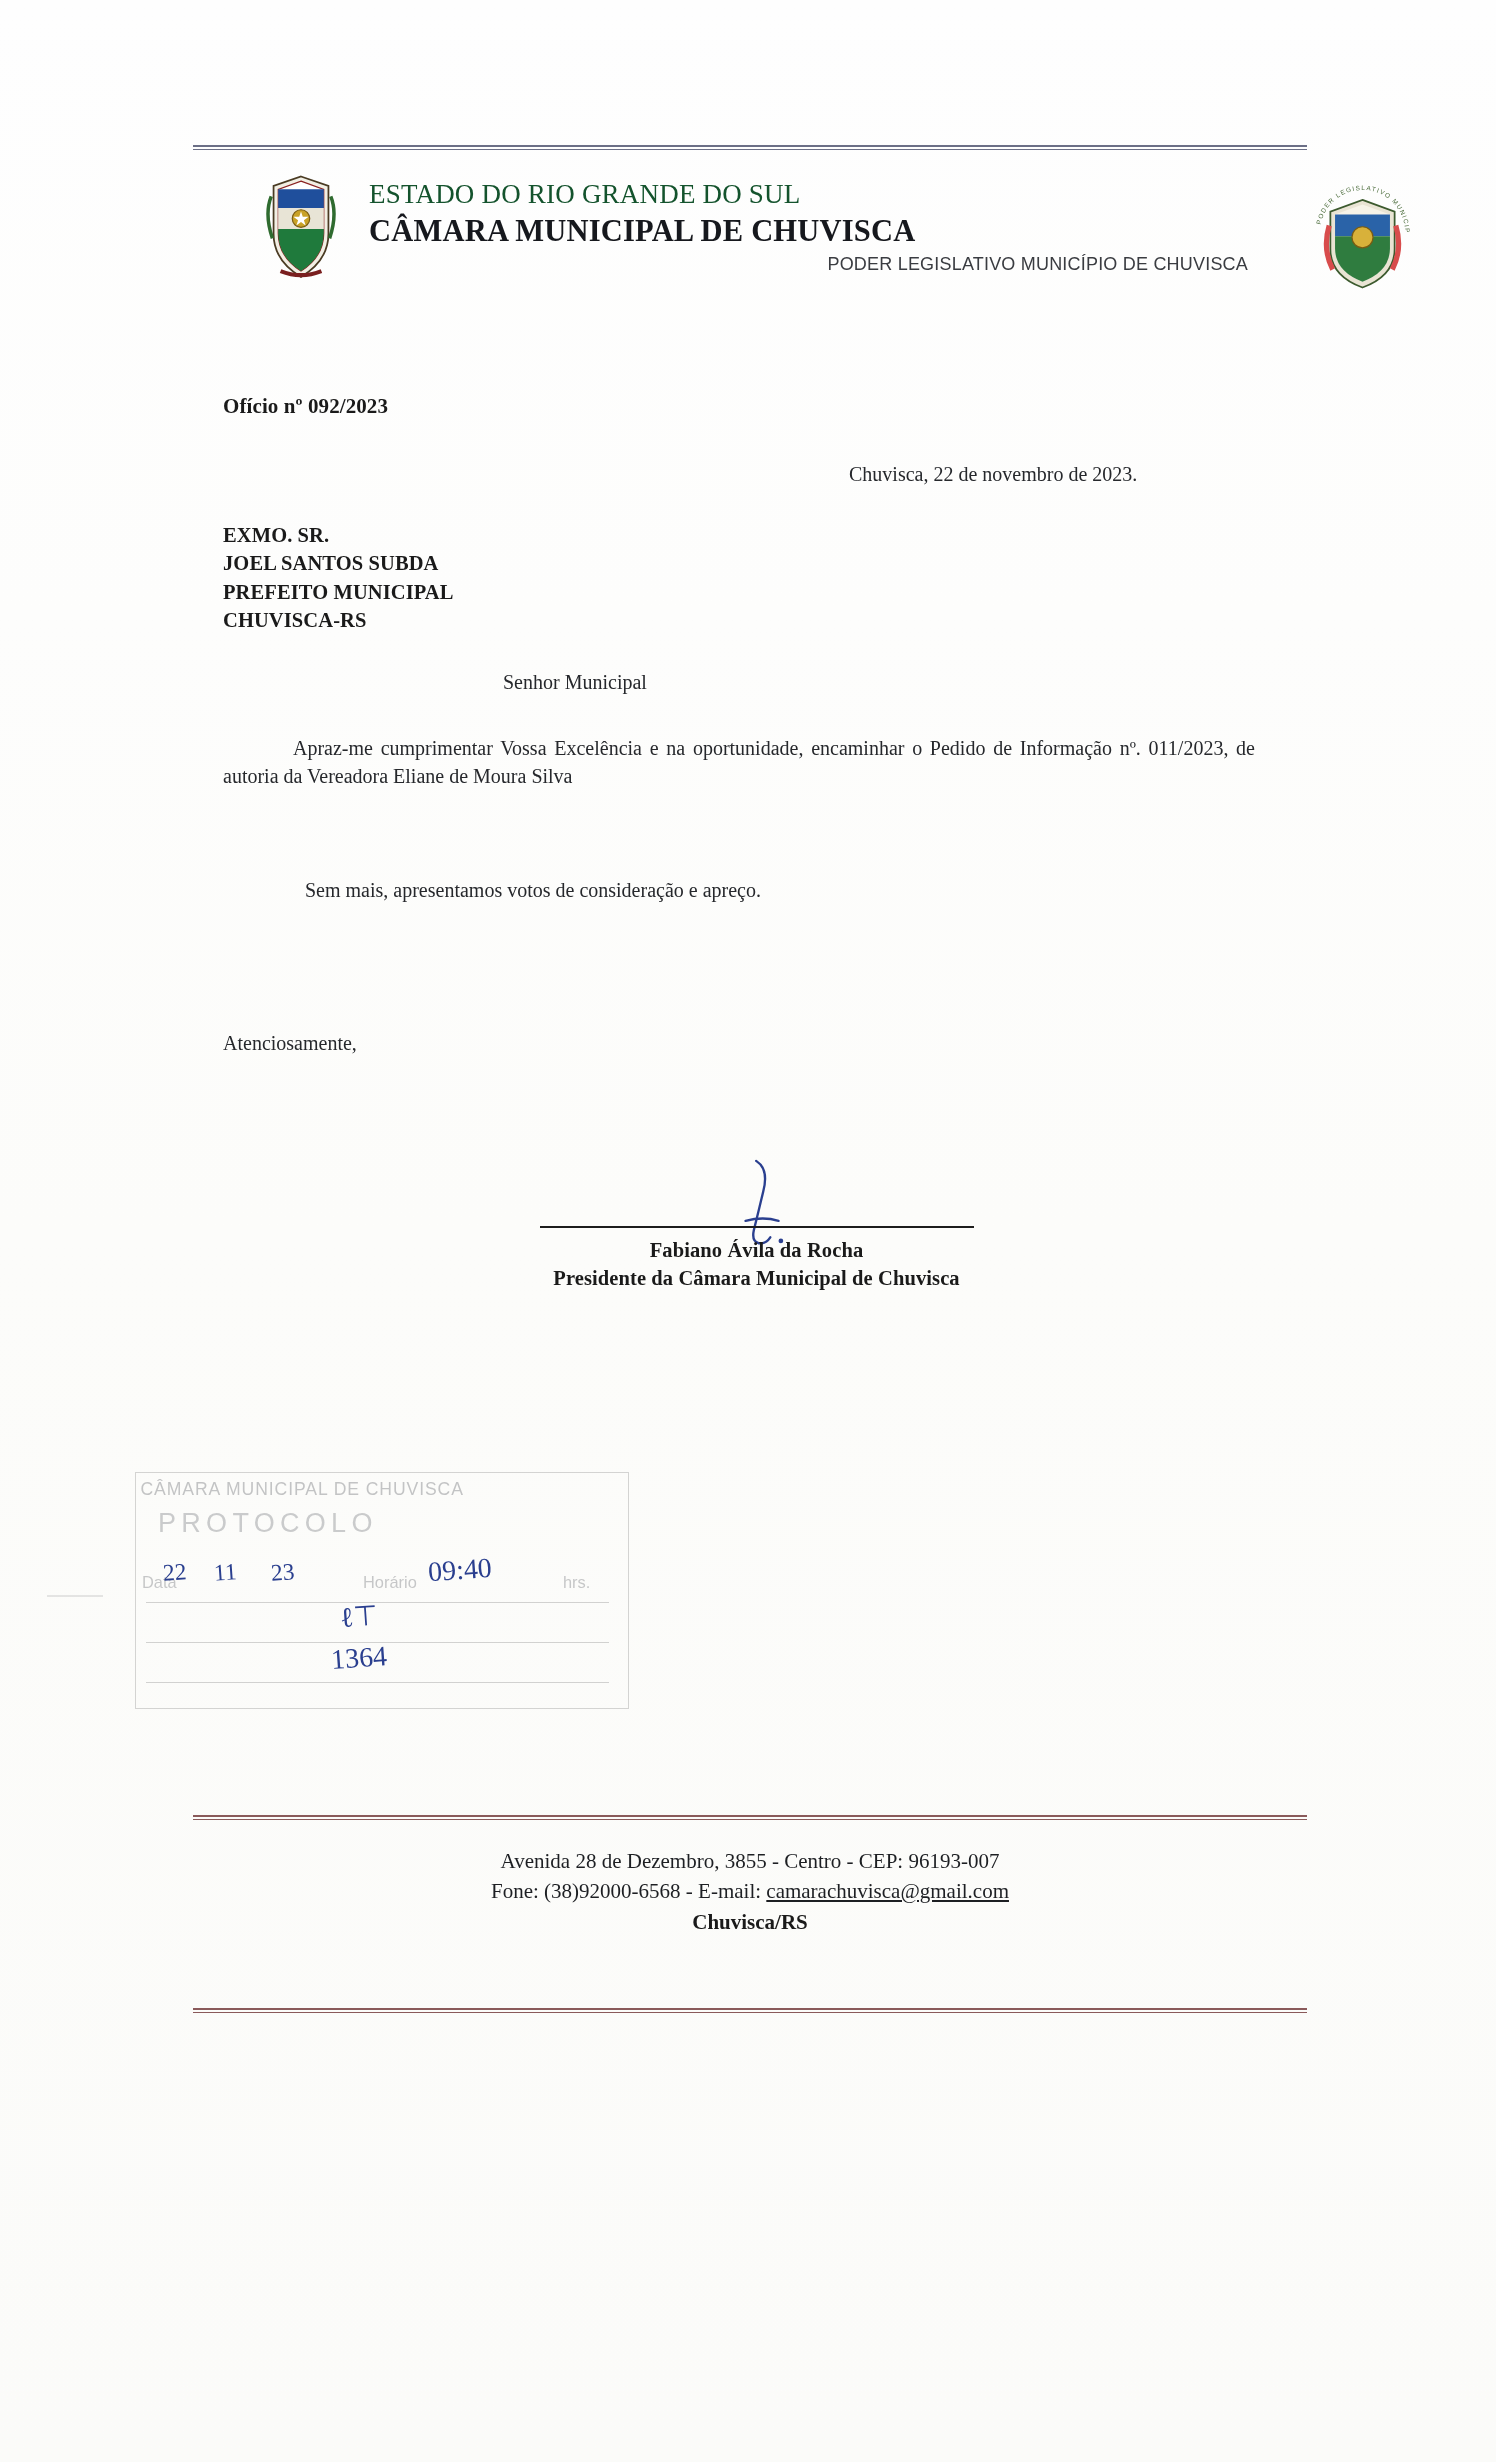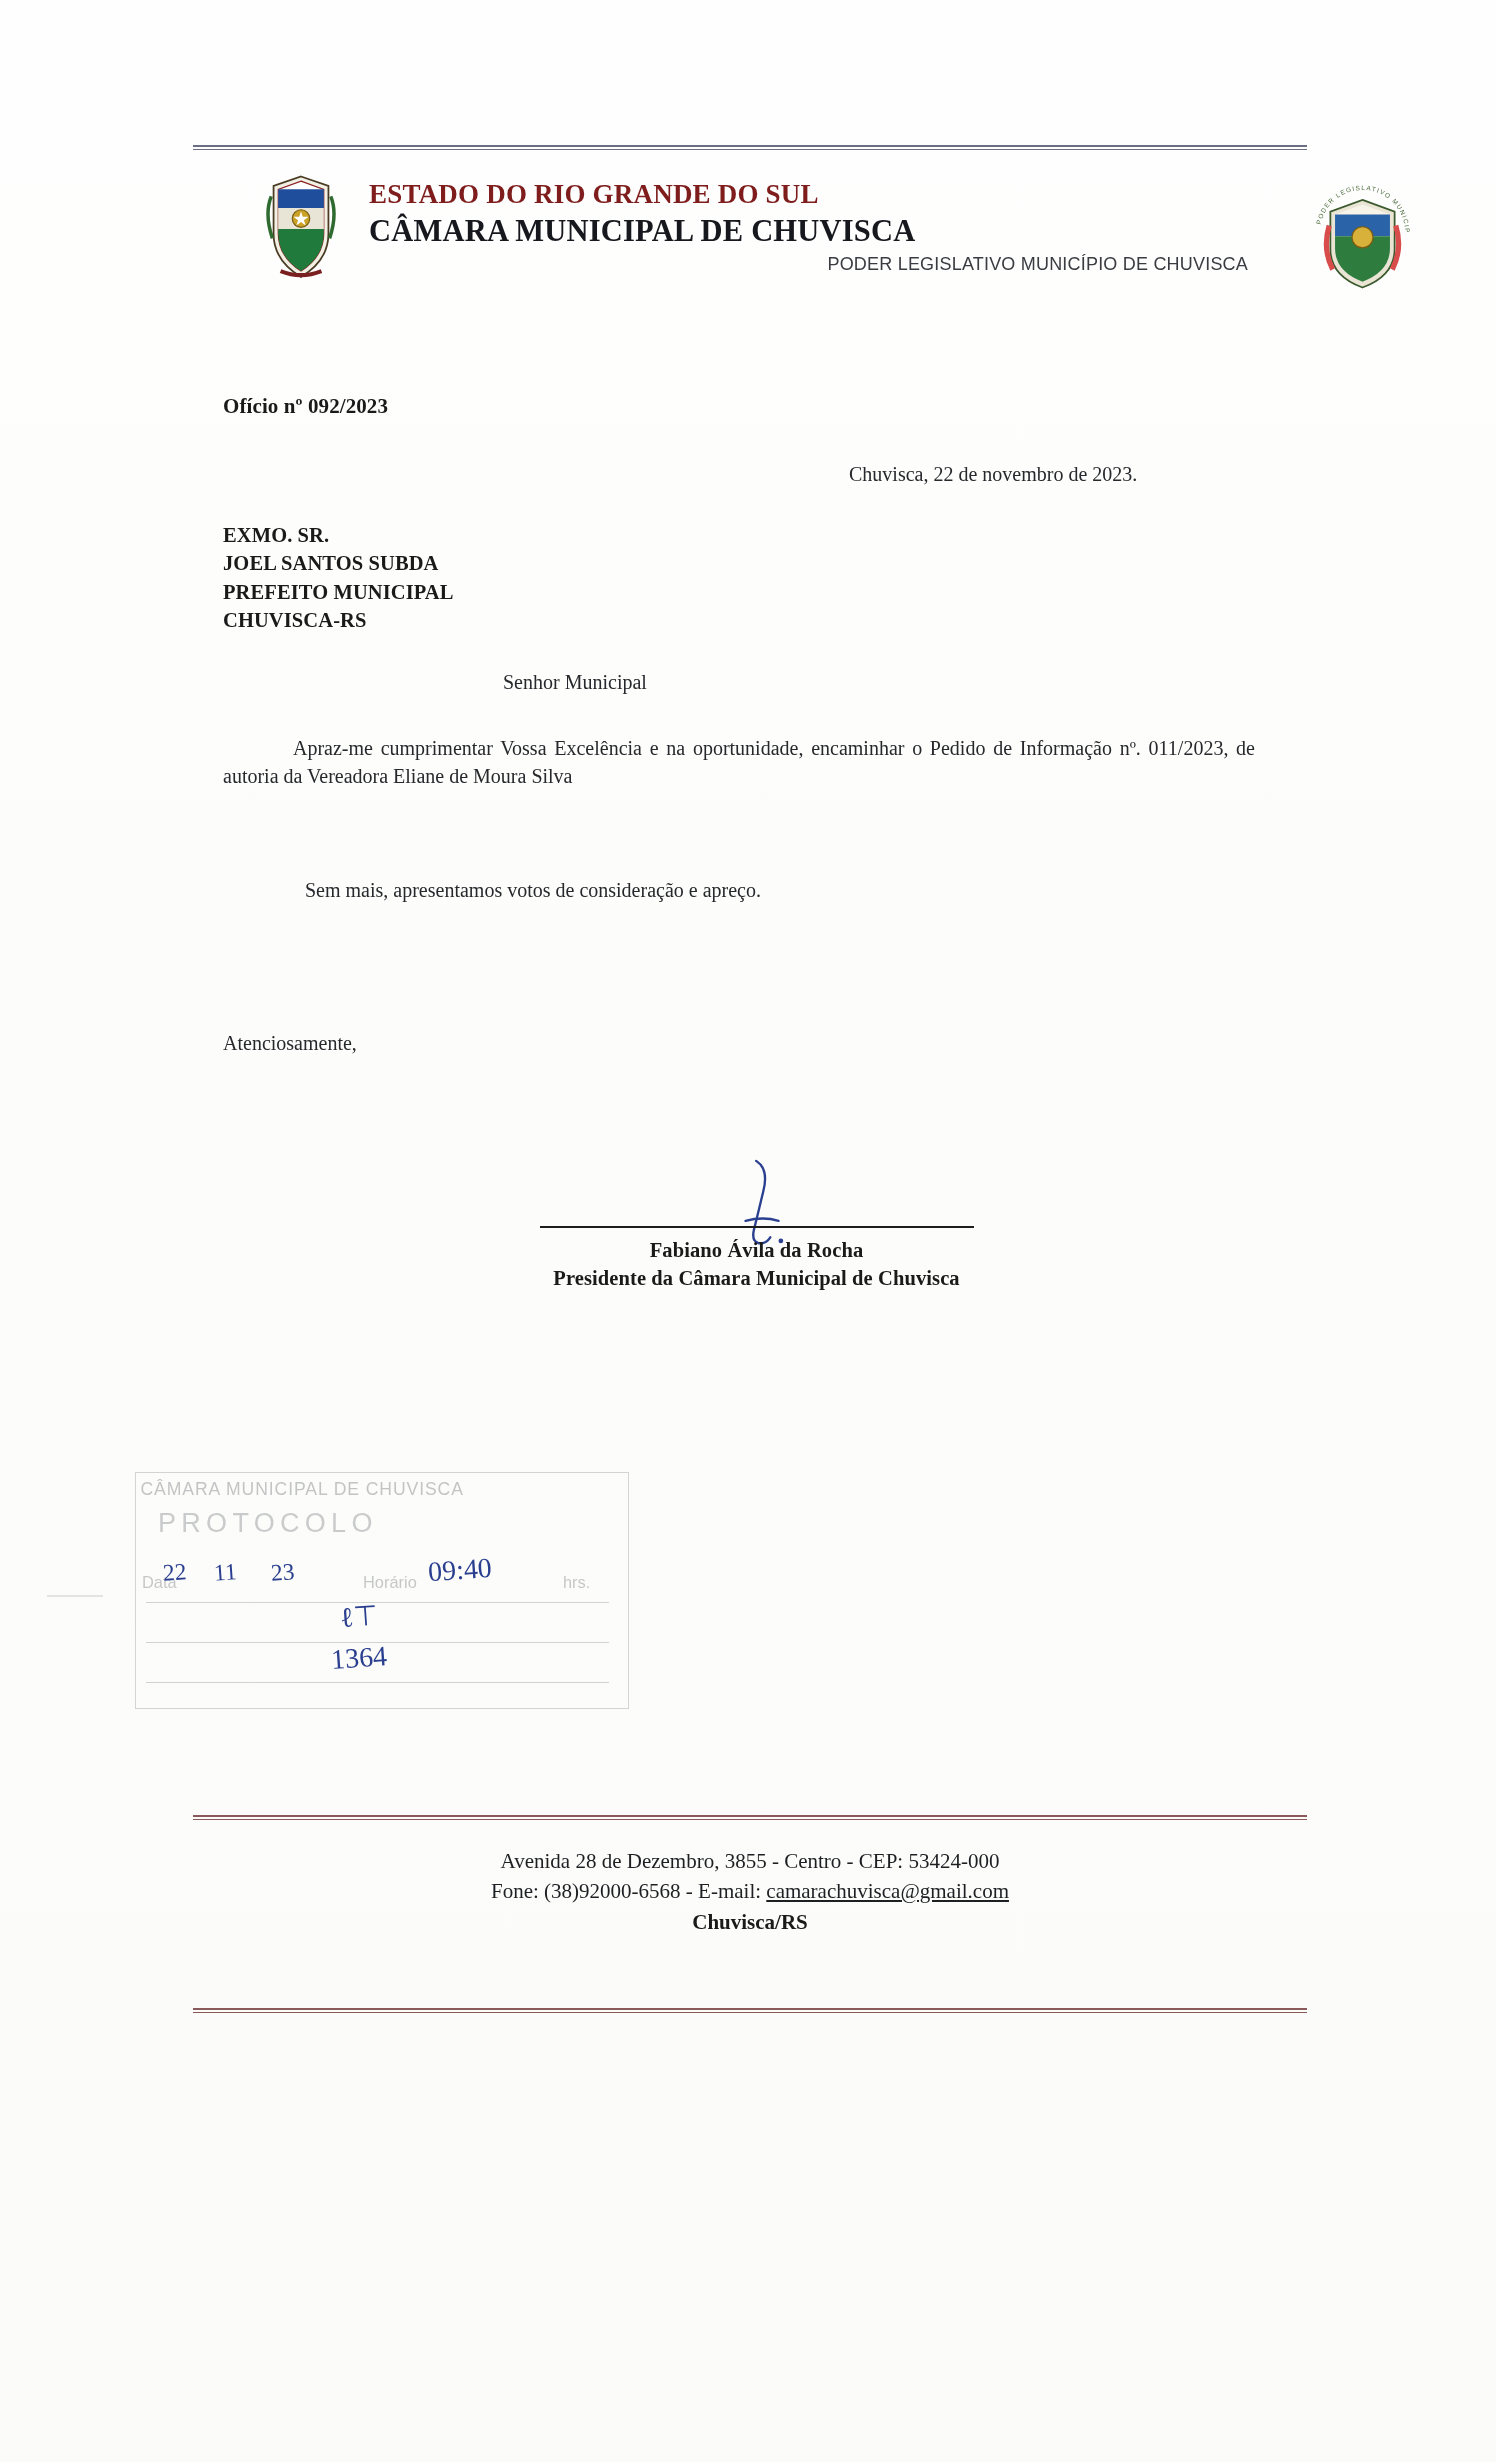--- a/index.html
+++ b/index.html
@@ -74,23 +74,23 @@
     height: 126px;
   }
   .masthead-text {
     position: absolute;
     left: 176px;
     top: 10.6px;
     width: 879px;
   }
   .mh-line1 {
     font-size: 27px;
-    font-weight: bold;
+    font-weight: normal;
     letter-spacing: 0.2px;
-    color: #7f1d1d;
+    color: #14532d;
     line-height: 1.22;
   }
   .mh-line2 {
     font-size: 30.5px;
     font-weight: bold;
     letter-spacing: 0.2px;
     color: #16181d;
     line-height: 1.22;
     margin-top: 2.3px;
   }
@@ -387,21 +387,21 @@
   </div>
 
   <div class="scan-mark" style="left:47px; top:1595px; width:56px; height:1.8px;"></div>
 
   <div class="rule-double bottom" id="footer-rule-top">
     <div class="l1"></div>
       <div class="l2"></div>
   </div>
 
   <div class="footer">
-    <div class="footer-line">Avenida 28 de Dezembro, 3855 - Centro - CEP: 53424-000</div>
+    <div class="footer-line">Avenida 28 de Dezembro, 3855 - Centro - CEP: 96193-007</div>
     <div class="footer-line"><span>Fone: (38)92000-6568 - E-mail: </span><span class="mail">camarachuvisca@gmail.com</span></div>
     <div class="footer-city">Chuvisca/RS</div>
   </div>
 
   <div class="rule-double bottom" id="footer-rule-bottom">
     <div class="l1"></div>
       <div class="l2"></div>
   </div>
 </div>
 

